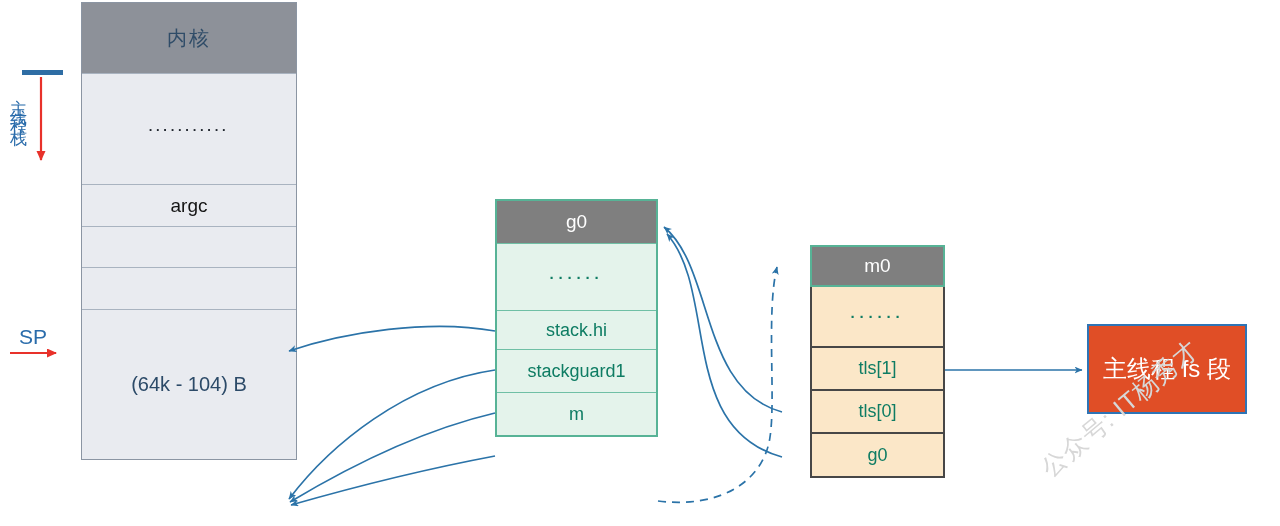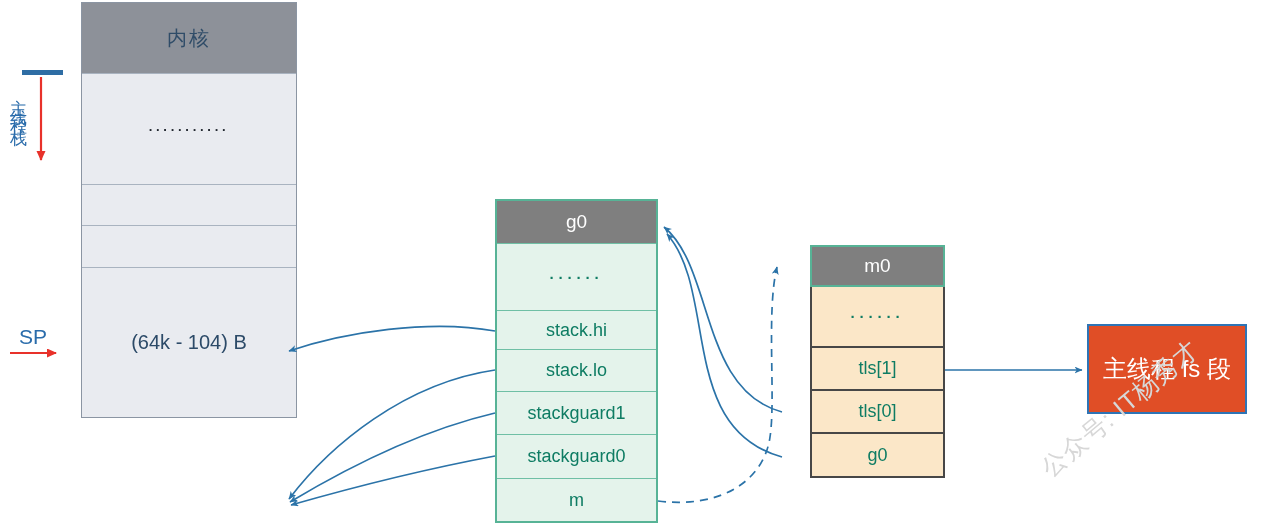--- a/index.html
+++ b/index.html
@@ -57,32 +57,31 @@
 
 <div id="canvas">
 
   <div class="tick"></div>
   <div class="vlabel">主线程栈</div>
   <div class="sp">SP</div>
 
   <div class="kernel">
     <div class="k-header">内核</div>
     <div class="k-cell dots" style="height:111px">···········</div>
+    <div class="k-cell" style="height:42px">argc</div>
     <div class="k-cell" style="height:41px"></div>
     <div class="k-cell" style="height:42px"></div>
     <div class="k-cell big" style="height:150px">(64k - 104) B</div>
   </div>
 
   <div class="g0">
     <div class="g-header">g0</div>
     <div class="g-cell dots" style="height:67px">······</div>
     <div class="g-cell" style="height:39px">stack.hi</div>
-    <div class="g-cell" style="height:42px">stack.lo</div>
     <div class="g-cell" style="height:43px">stackguard1</div>
-    <div class="g-cell" style="height:44px">stackguard0</div>
     <div class="g-cell" style="height:43px">m</div>
   </div>
 
   <div class="m0">
     <div class="m-header">m0</div>
     <div class="m-body">
       <div class="m-cell dots" style="height:59px">······</div>
       <div class="m-cell" style="height:43px">tls[1]</div>
       <div class="m-cell" style="height:43px">tls[0]</div>
       <div class="m-cell" style="height:44px">g0</div>

